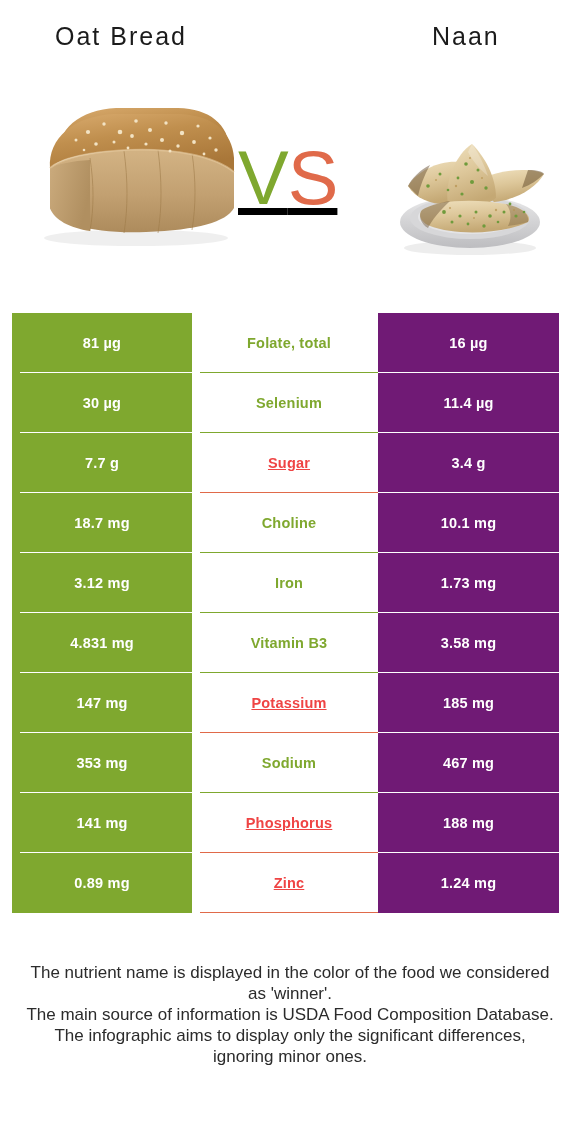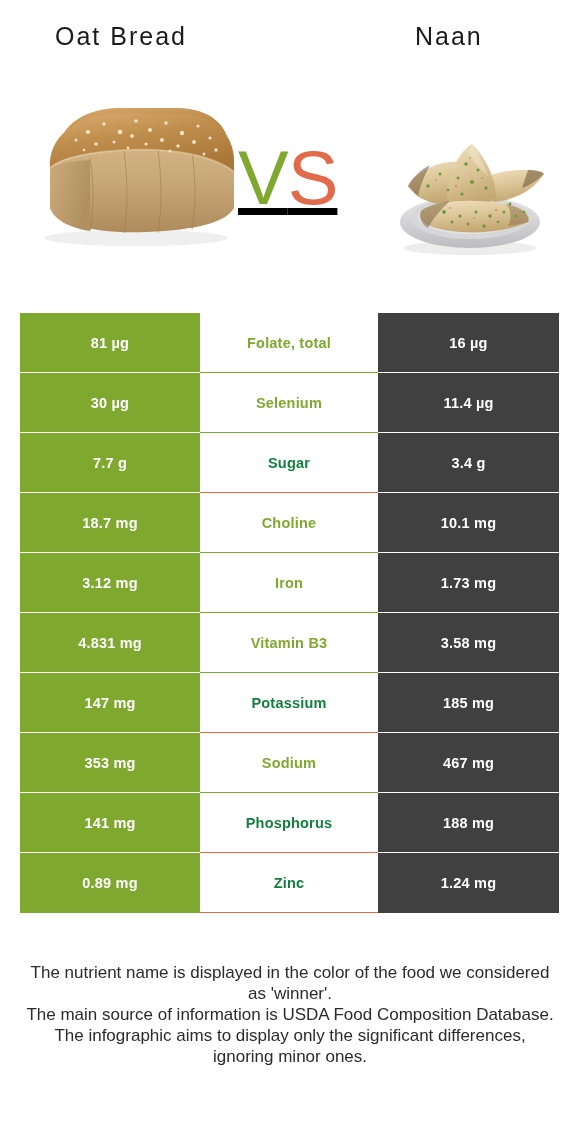--- a/index.html
+++ b/index.html
@@ -14,63 +14,63 @@
   
   .header{position:absolute;left:0;top:0;width:580px;height:300px;}
   .title{
     position:absolute;top:22px;
     font-size:25px;letter-spacing:2.0px;
     font-weight:300;color:#1b1b1b;
     white-space:nowrap;
     font-family:"Liberation Sans", sans-serif;
   }
   .title-left{left:55px;}
-  .title-right{left:415px;}
+  .title-right{left:432px;}
 
   .vs{
     position:absolute;left:238px;top:140px;
     font-size:76px;font-weight:300;line-height:1;
     letter-spacing:-1px;z-index:4;
     font-family:"Liberation Sans", sans-serif;
     text-decoration:underline;
   }
   .vs .v{color:#7FA82F;}
   .vs .s{color:#E06A4A;}
 
   
   .bread{position:absolute;left:28px;top:88px;width:215px;height:160px;z-index:2;}
   .naan{position:absolute;left:378px;top:112px;width:178px;height:148px;z-index:2;}
 
   
   .table{position:absolute;left:0;top:313px;width:580px;}
   .row{position:relative;height:60px;width:580px;}
   .cell-left{
-    position:absolute;left:20px;top:0;width:180px;height:60px;
+    position:absolute;left:12px;top:0;width:180px;height:60px;
     background:#7FA82F;box-sizing:border-box;
     display:flex;align-items:center;justify-content:center;
   }
   .cell-mid{
     position:absolute;left:200px;top:0;width:178px;height:60px;
     background:#ffffff;box-sizing:border-box;
     display:flex;align-items:center;justify-content:center;
   }
   .cell-right{
     position:absolute;left:378px;top:0;width:181px;height:60px;
-    background:#404040;box-sizing:border-box;
+    background:#701a75;box-sizing:border-box;
     display:flex;align-items:center;justify-content:center;
   }
   .val{
     color:#ffffff;font-size:14.5px;font-weight:600;
     letter-spacing:.2px;white-space:nowrap;
   }
   .nutrient{
     font-size:14.5px;font-weight:700;letter-spacing:.2px;white-space:nowrap;
   }
   .nutrient.green{color:#7FA82F;}
-  .nutrient.red{color:#15803d;}
+  .nutrient.red{color:#ef4444;text-decoration:underline;}
 
   
   .row .sep-mid{
     position:absolute;left:200px;bottom:0;width:178px;height:1px;
   }
   .row .sep-left{
     position:absolute;left:20px;bottom:0;width:180px;height:1.5px;background:#ffffff;
   }
   .row .sep-right{
     position:absolute;left:378px;bottom:0;width:181px;height:1.5px;background:#ffffff;

